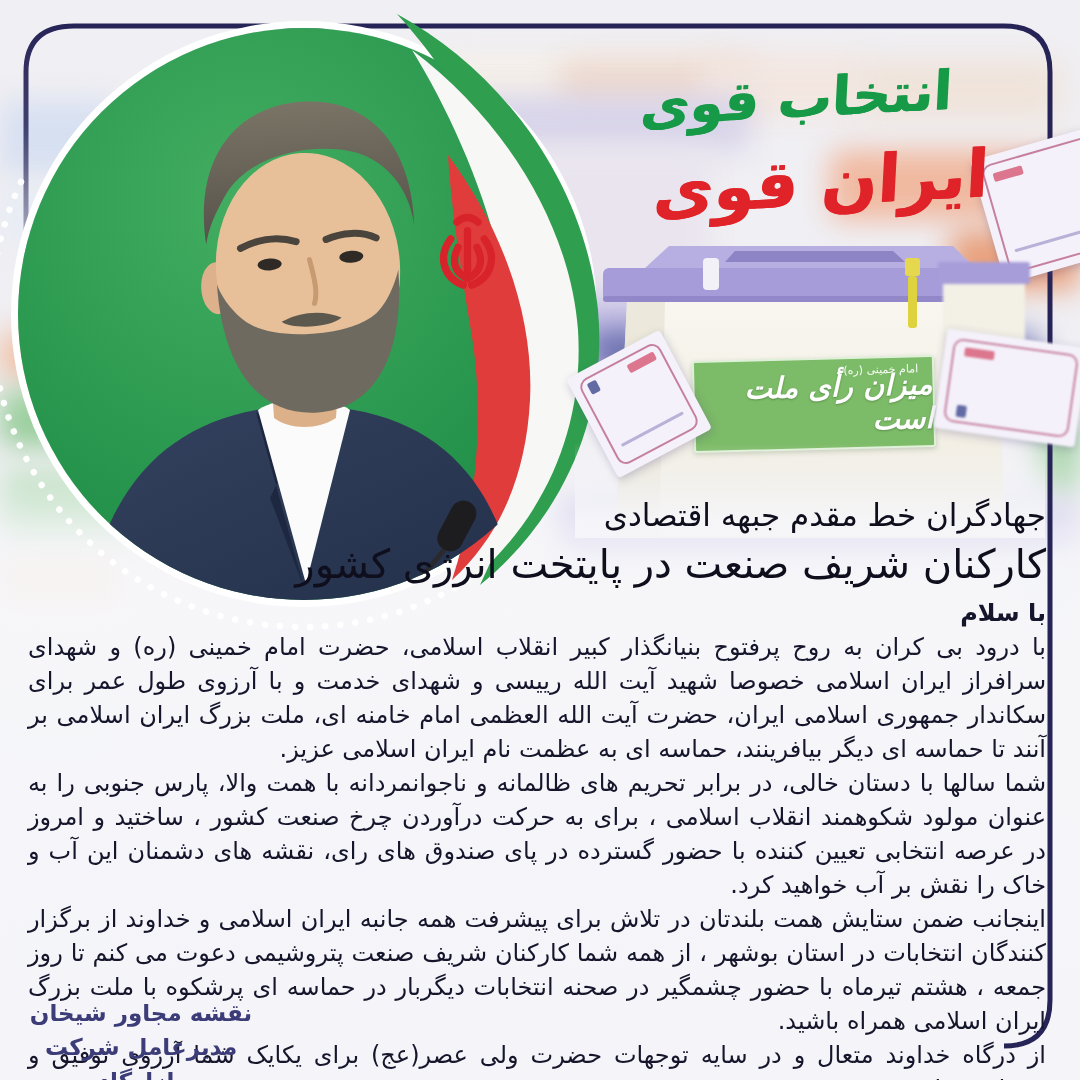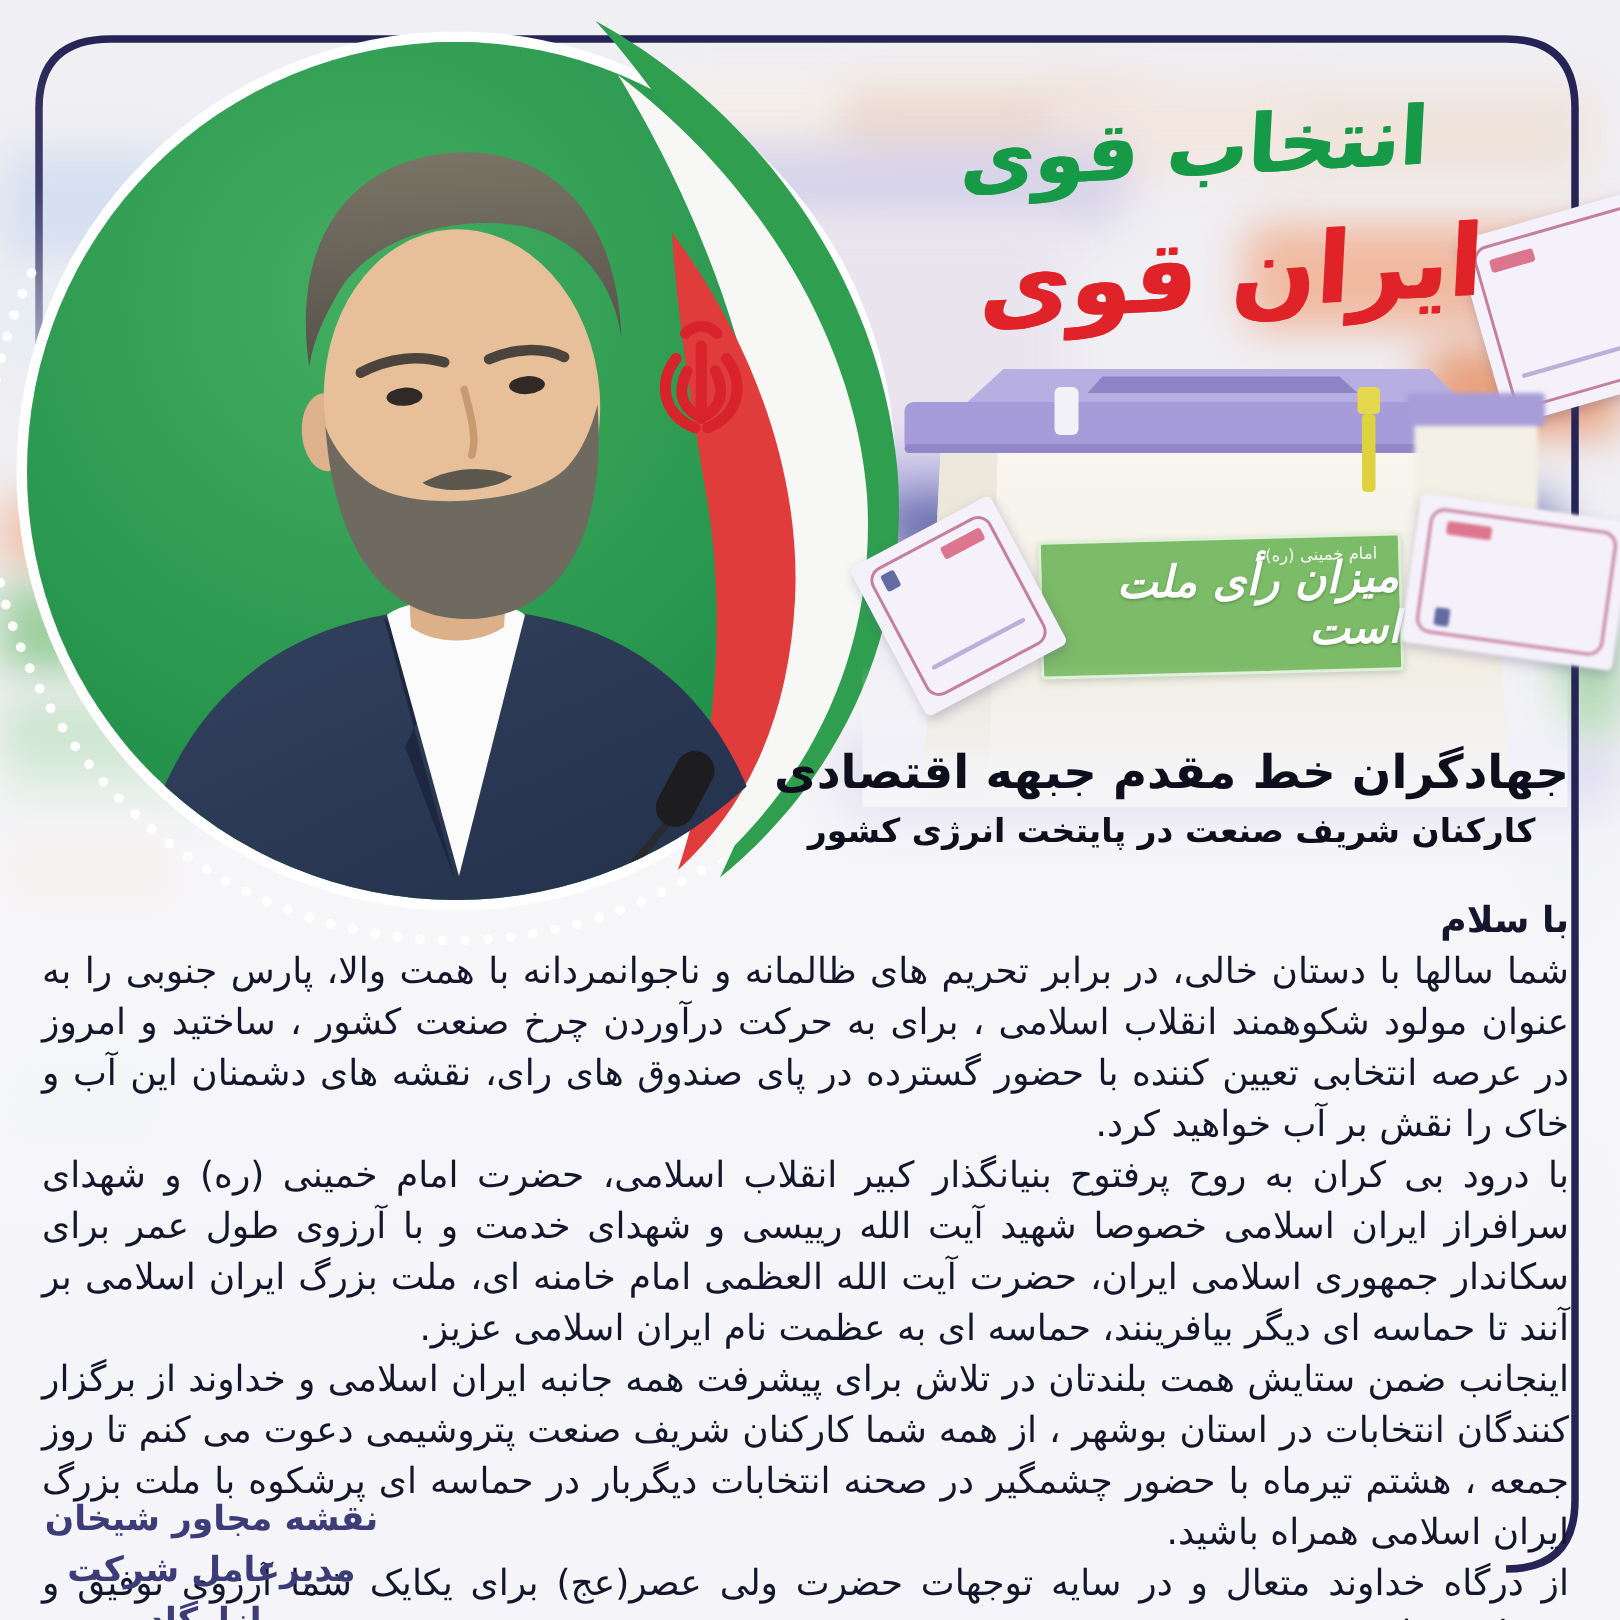--- a/index.html
+++ b/index.html
@@ -65,23 +65,23 @@
     box-shadow:0 3px 8px rgba(90,80,130,.30); z-index:17;}
   .ballot .frm{position:absolute; inset:8px; border:2px solid #c6809f; border-radius:10px;}
   .ballot .tag{position:absolute; width:30px; height:9px; background:#d7607a; border-radius:2px; opacity:.85;}
   .ballot .ln{position:absolute; height:3px; background:#b9b2d8; border-radius:2px;}
   .ballot .emb{position:absolute; width:10px; height:12px; background:#3e4a8f; border-radius:2px; opacity:.8;}
   .mini-box{position:absolute; z-index:17; filter:blur(1.5px);}
   .mini-box .lid{position:absolute; left:0; right:0; top:0; height:22px; background:#a79dd8; border-radius:3px;}
   .mini-box .bod{position:absolute; left:5px; right:5px; top:22px; bottom:0; background:#f3f0e6;}
   
   .headline{position:absolute; right:34px; top:500px; z-index:20; text-align:right;
-    color:#0e0e1d; font-weight:700; direction:rtl;}
+    color:#0e0e1d; font-weight:400; direction:rtl;}
   .headline .h1{font-size:31px; line-height:1; margin-bottom:13px;}
-  .headline .h2{font-size:22px; line-height:1;text-align:center;}
+  .headline .h2{font-size:40px; line-height:1;}
   .bodytext{position:absolute; left:28px; right:34px; top:596px; z-index:20;
     color:#15152c; font-size:24px; line-height:34px; direction:rtl;
     text-align:justify; text-justify:inter-word;}
   .bodytext .greet{font-weight:600;}
   .bodytext p{margin:0;}
   .signature{position:absolute; left:26px; top:996px; width:230px; z-index:20;
     text-align:center; color:#3c3c78; font-weight:700; font-size:23px; line-height:34px;}
 </style>
 </head>
 <body>
@@ -240,22 +240,22 @@
     <div class="emb" style="left:20px; bottom:14px;"></div>
   </div>
 
   <div class="headline">
     <div class="h1">جهادگران خط مقدم جبهه اقتصادی</div>
     <div class="h2">کارکنان شریف صنعت در پایتخت انرژی کشور</div>
   </div>
 
   <div class="bodytext">
     <div class="greet">با سلام</div>
+    <p>با درود بی کران به روح پرفتوح بنیانگذار کبیر انقلاب اسلامی، حضرت امام خمینی (ره) و شهدای سرافراز ایران اسلامی خصوصا شهید آیت الله رییسی و شهدای خدمت و با آرزوی طول عمر برای سکاندار جمهوری اسلامی ایران، حضرت آیت الله العظمی امام خامنه ای، ملت بزرگ ایران اسلامی بر آنند تا حماسه ای دیگر بیافرینند، حماسه ای به عظمت نام ایران اسلامی عزیز.</p>
     <p>شما سالها با دستان خالی، در برابر تحریم های ظالمانه و ناجوانمردانه با همت والا، پارس جنوبی را به عنوان مولود شکوهمند انقلاب اسلامی ، برای به حرکت درآوردن چرخ صنعت کشور ، ساختید و امروز در عرصه انتخابی تعیین کننده با حضور گسترده در پای صندوق های رای، نقشه های دشمنان این آب و خاک را نقش بر آب خواهید کرد.</p>
-    <p>با درود بی کران به روح پرفتوح بنیانگذار کبیر انقلاب اسلامی، حضرت امام خمینی (ره) و شهدای سرافراز ایران اسلامی خصوصا شهید آیت الله رییسی و شهدای خدمت و با آرزوی طول عمر برای سکاندار جمهوری اسلامی ایران، حضرت آیت الله العظمی امام خامنه ای، ملت بزرگ ایران اسلامی بر آنند تا حماسه ای دیگر بیافرینند، حماسه ای به عظمت نام ایران اسلامی عزیز.</p>
     <p>اینجانب ضمن ستایش همت بلندتان در تلاش برای پیشرفت همه جانبه ایران اسلامی و خداوند از برگزار کنندگان انتخابات در استان بوشهر ، از همه شما کارکنان شریف صنعت پتروشیمی دعوت می کنم تا روز جمعه ، هشتم تیرماه با حضور چشمگیر در صحنه انتخابات دیگربار در حماسه ای پرشکوه با ملت بزرگ ایران اسلامی همراه باشید.</p>
     <p>از درگاه خداوند متعال و در سایه توجهات حضرت ولی عصر(عج) برای یکایک شما آرزوی توفیق و سربلندی دارم.</p>
   </div>
 
   <div class="signature">
     <div>نقشه مجاور شیخان</div>
     <div>مدیرعامل شرکت پازارگاد</div>
   </div>
 
 </div>

